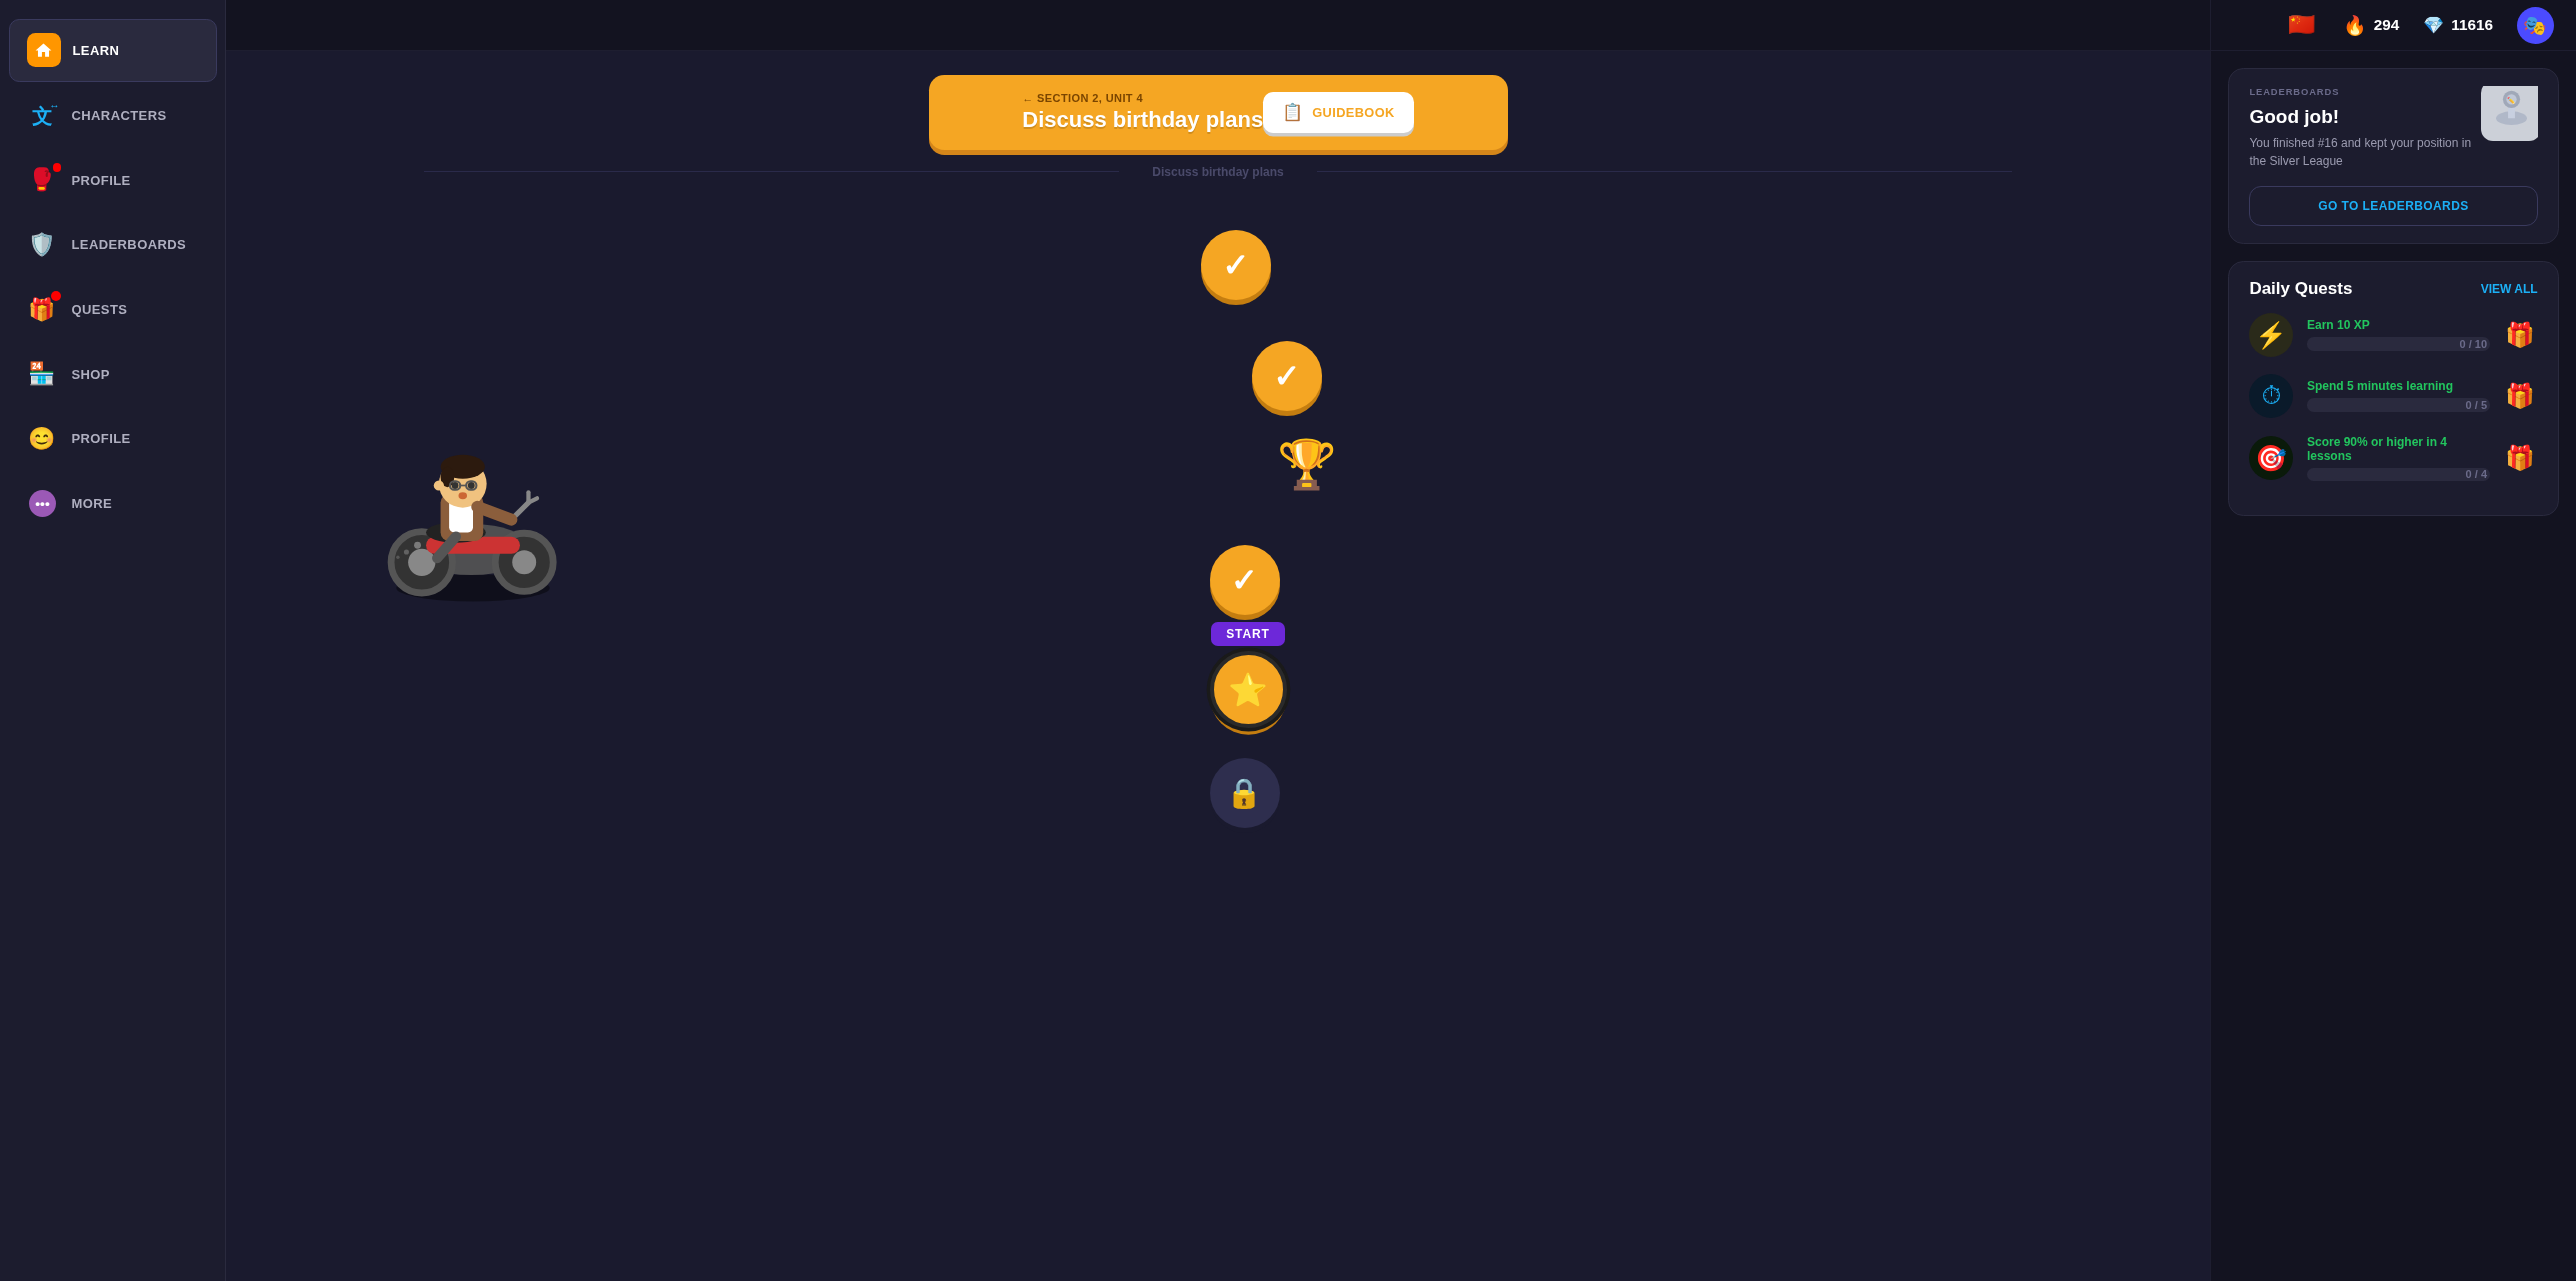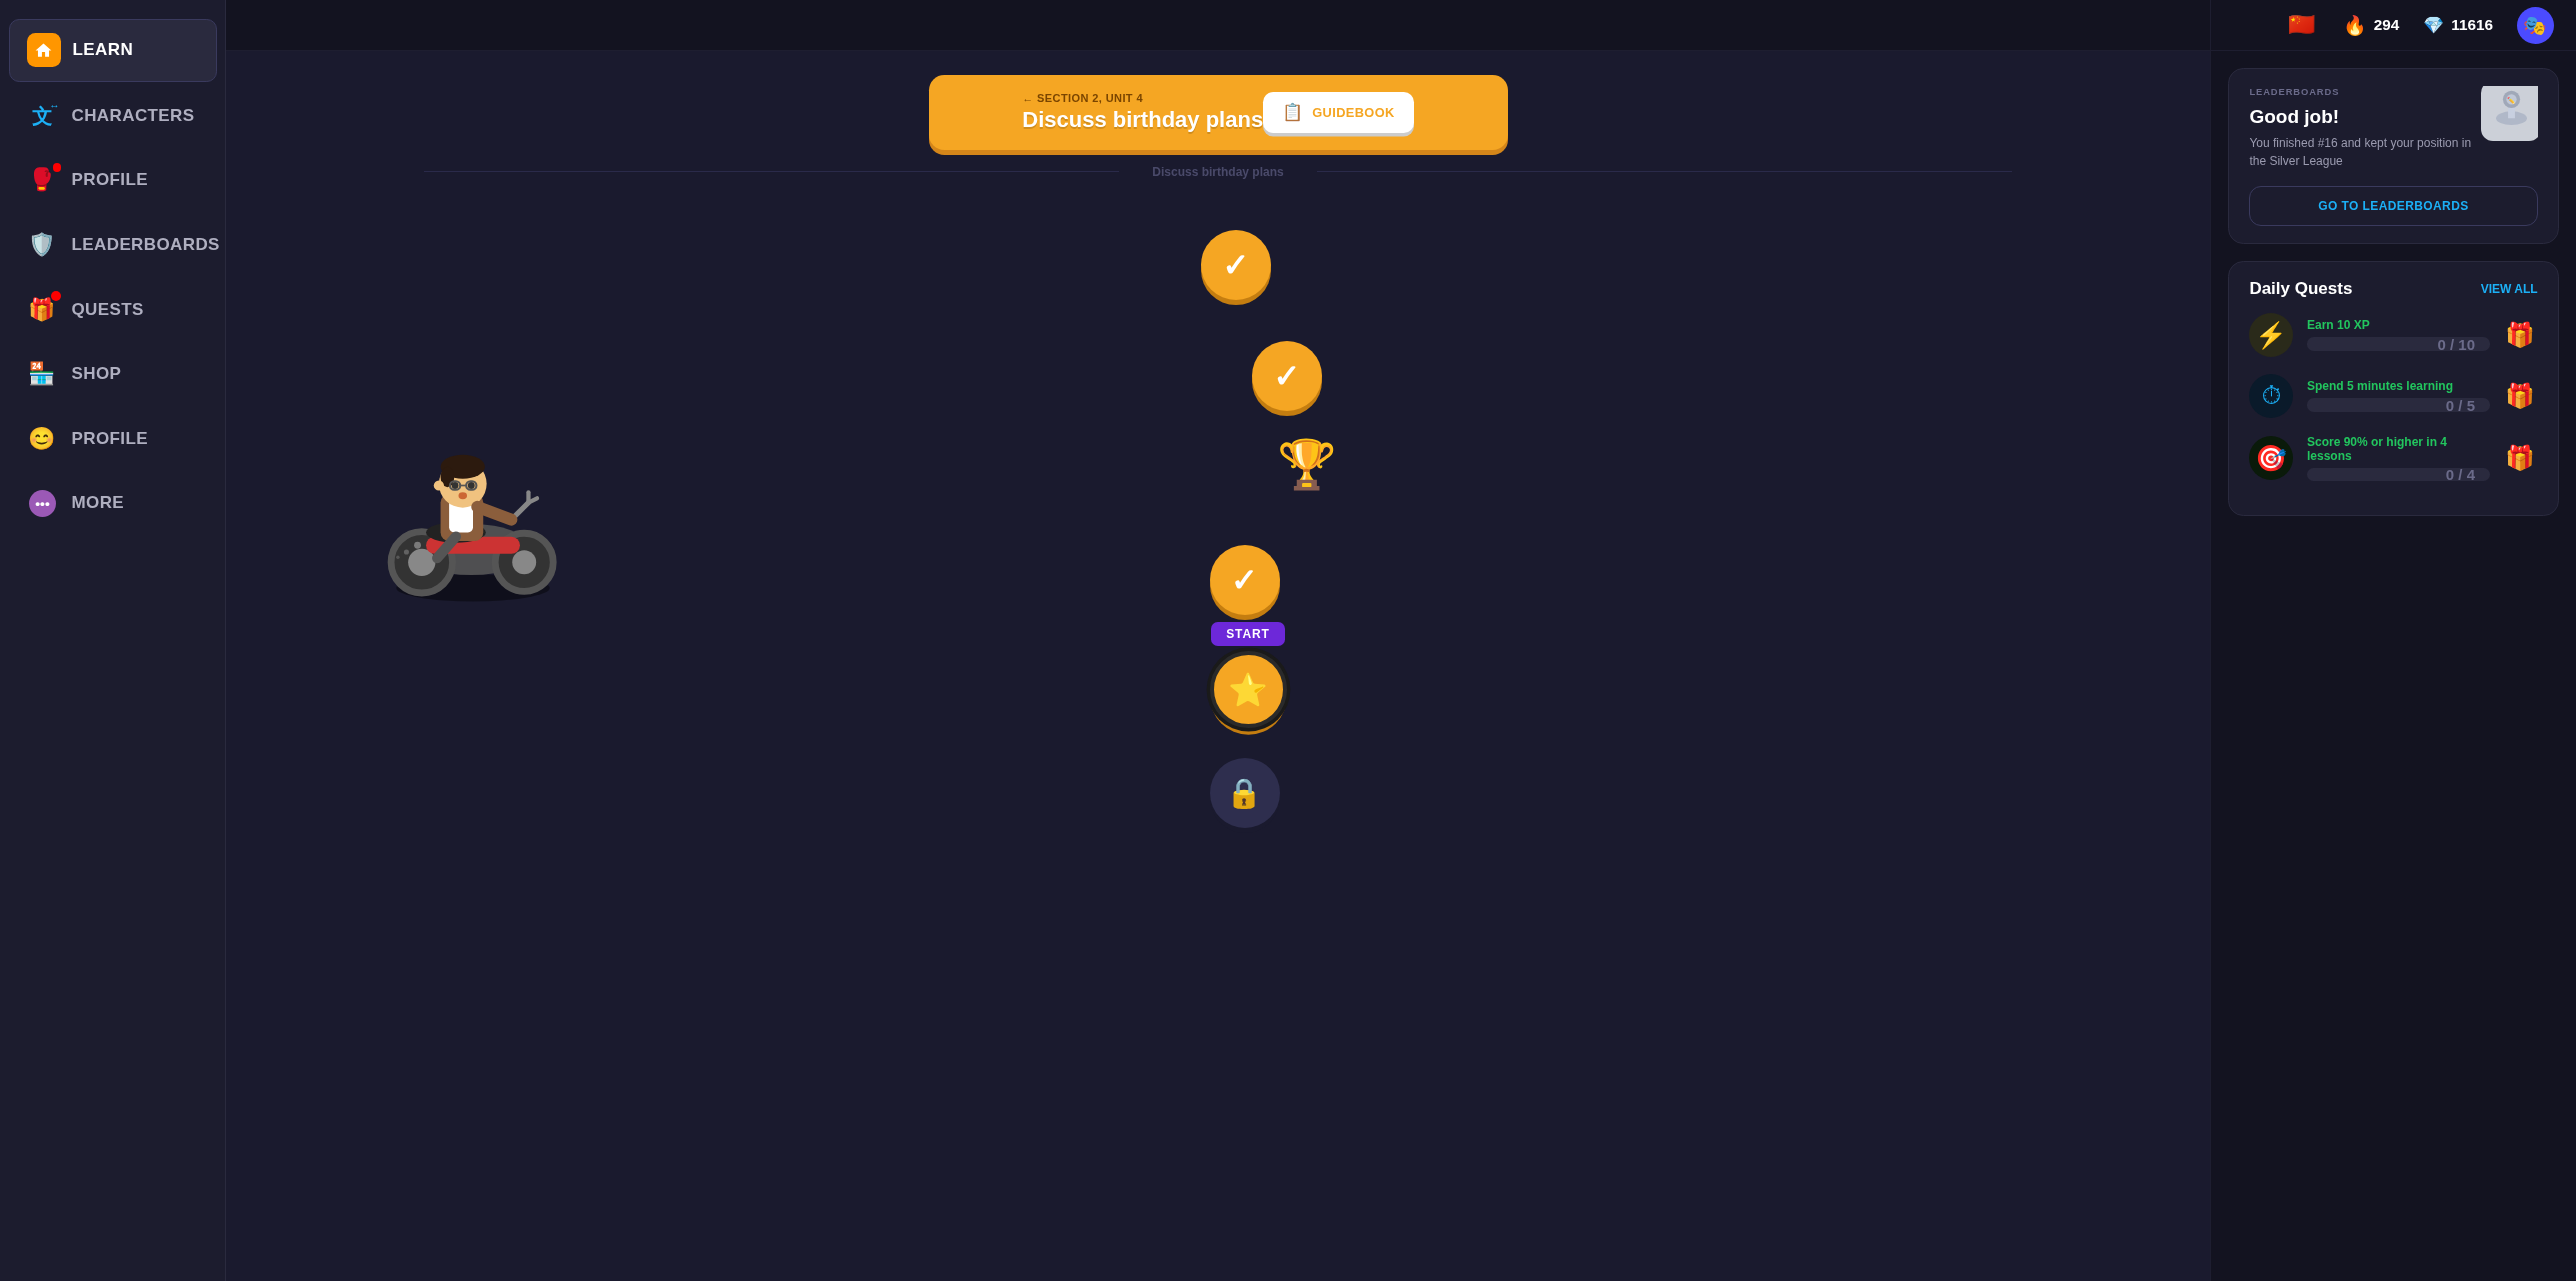--- a/index.html
+++ b/index.html
@@ -50,21 +50,21 @@
     .nav-item .nav-icon {
       width: 34px;
       height: 34px;
       display: flex;
       align-items: center;
       justify-content: center;
       font-size: 22px;
       flex-shrink: 0;
     }
     .nav-item .nav-label {
-      font-size: 17px;
+      font-size: 13px;
       font-weight: 800;
       color: #afafc0;
       letter-spacing: 0.4px;
     }
     .nav-item.active .nav-label { color: #ffffff; }
 
     
     .house-icon-bg {
       background: #ff9600;
       border-radius: 8.5px;
@@ -358,24 +358,24 @@
       position: relative;
     }
     .quest-progress-fill {
       height: 100%;
       background: #58cc02;
       border-radius: 6.8px;
       width: 0%;
     }
     .quest-progress-text {
       position: absolute;
-      right: 15px;
+      right: 3px;
       top: 50%;
       transform: translateY(-50%);
-      font-size: 15px;
+      font-size: 11px;
       font-weight: 800;
       color: #6b6b8a;
     }
     .quest-reward {
       width: 34px;
       height: 34px;
       flex-shrink: 0;
       display: flex;
       align-items: center;
       justify-content: center;

